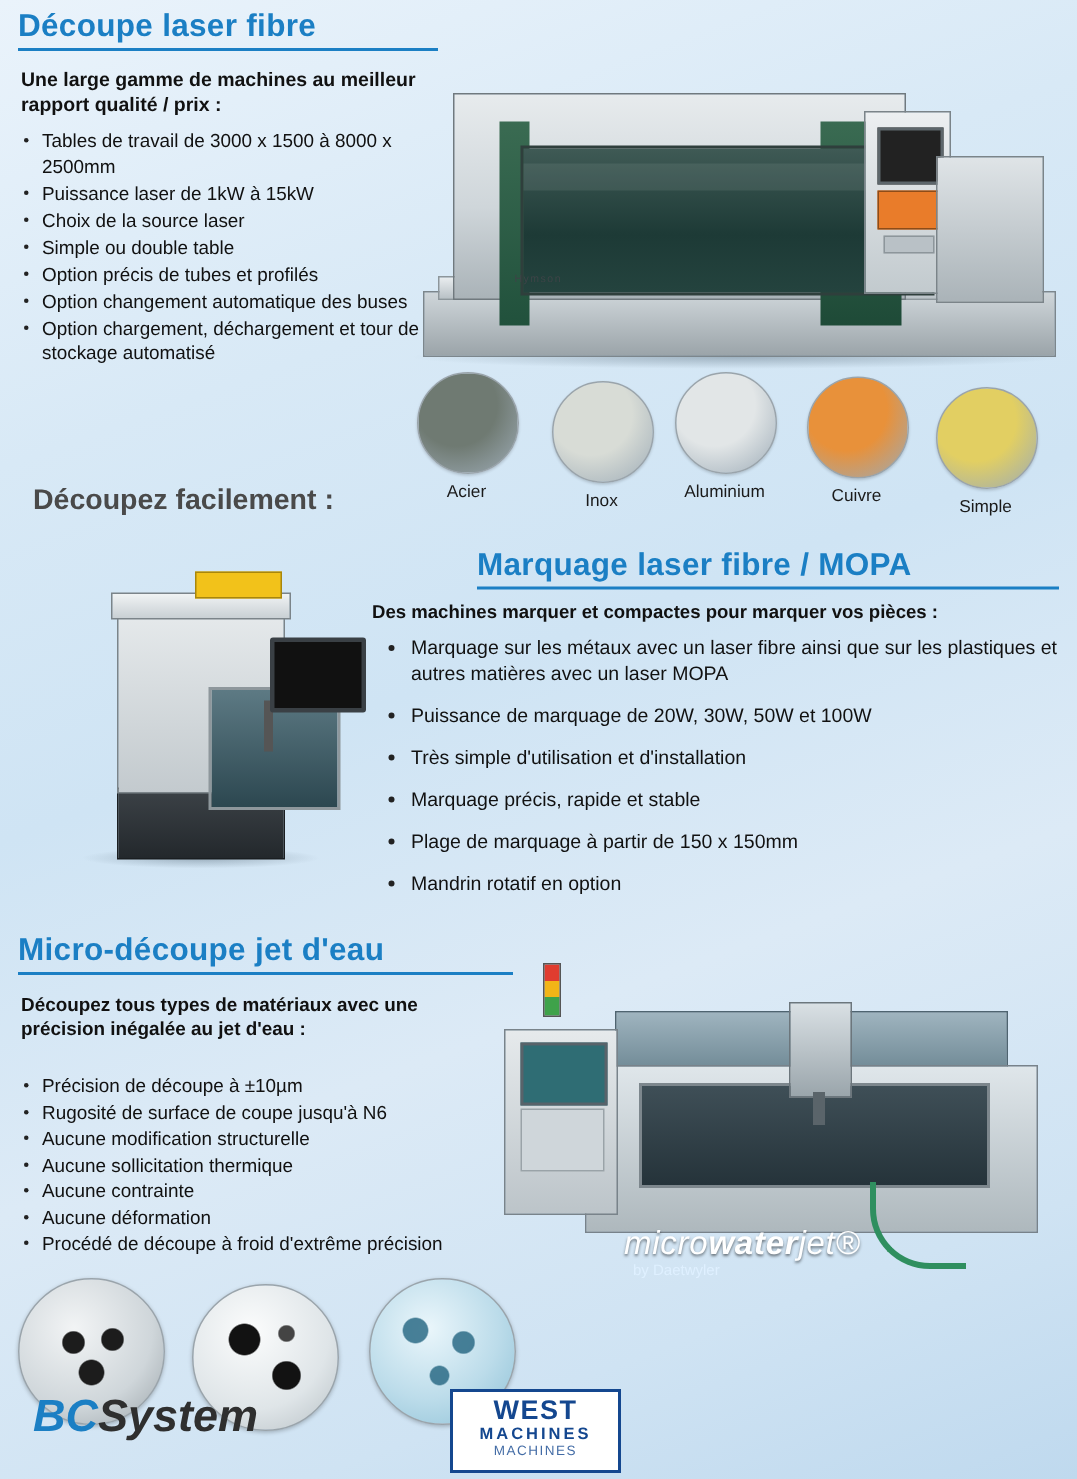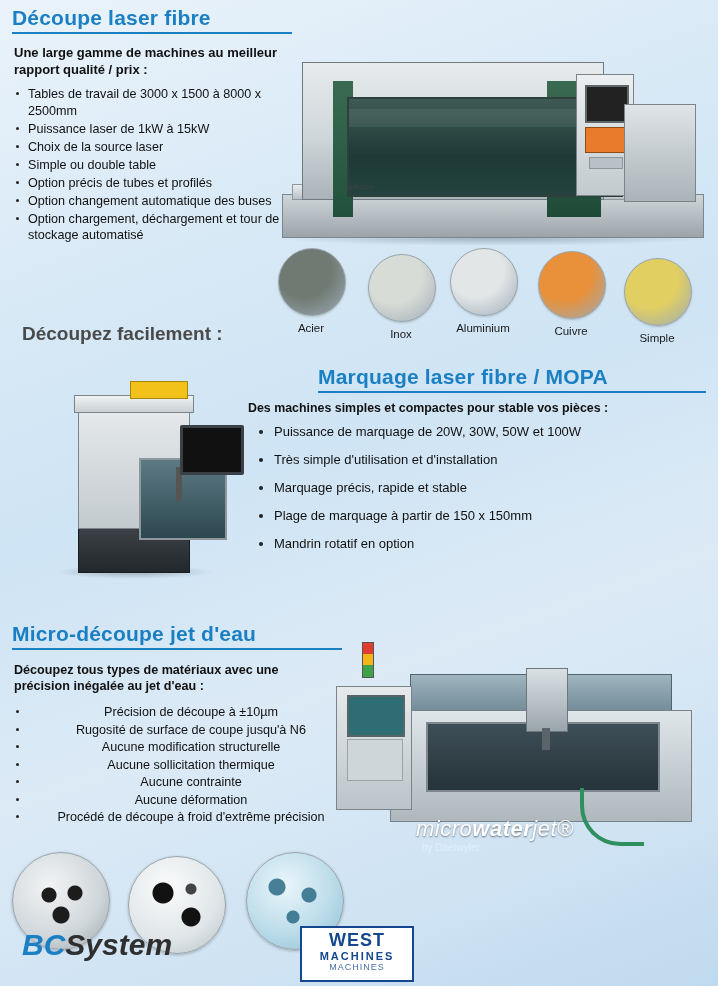--- a/index.html
+++ b/index.html
@@ -90,21 +90,21 @@
   .k-arm{position:absolute;left:146px;top:92px;width:6px;height:34px;background:#555;}
   .k-shadow{position:absolute;left:24px;top:190px;width:160px;height:14px;background:radial-gradient(ellipse at center,rgba(50,70,85,.35),rgba(50,70,85,0) 70%);}
 
   
   #blk3{position:absolute;left:0;top:612px;width:718px;height:374px;}
   #blk3 .head{position:absolute;left:12px;top:10px;width:330px;}
   #blk3 .intro{
     position:absolute;left:14px;top:50px;width:320px;
     font-size:12.6px;line-height:16px;font-weight:bold;color:#111;
   }
-  #blk3 .list{position:absolute;left:14px;top:92px;width:340px;text-align:center;}
+  #blk3 .list{position:absolute;left:14px;top:104px;width:340px;}
   #blk3 .list li{line-height:16.5px;margin-bottom:1px;}
 
   
   .wj{position:absolute;left:330px;top:28px;width:388px;height:220px;}
   .w-body{position:absolute;left:60px;top:70px;width:300px;height:110px;background:linear-gradient(180deg,#dfe6ea,#aeb8bd);border:1px solid #78828a;}
   .w-tank{position:absolute;left:96px;top:82px;width:230px;height:66px;background:linear-gradient(180deg,#3f4f57,#25333a);border:2px solid #7d878d;}
   .w-gantry{position:absolute;left:80px;top:34px;width:260px;height:40px;background:linear-gradient(180deg,#9fb4bf,#6e8894);border:1px solid #4f6470;}
   .w-head{position:absolute;left:196px;top:28px;width:40px;height:62px;background:linear-gradient(180deg,#d9e0e4,#9aa5ab);border:1px solid #6c767c;}
   .w-nozzle{position:absolute;left:212px;top:88px;width:8px;height:22px;background:#5a646a;}
   .w-ctrl{position:absolute;left:6px;top:46px;width:74px;height:122px;background:linear-gradient(180deg,#e6eaec,#bcc4c9);border:1px solid #79838a;}
@@ -218,23 +218,24 @@
     <div class="facile">Découpez facilement :</div>
   </div>
 
   <div id="blk2">
 
     <div class="head">
       <h1 class="section">Marquage laser fibre / MOPA</h1>
       <div class="rule"></div>
     </div>
 
-    <div class="intro">Des machines simples et compactes pour stable vos pièces :</div>
+    <div class="intro">Des machines marquer et compactes pour marquer vos pièces :</div>
 
     <ul class="list bullets">
+      <li>Marquage sur les métaux avec un laser fibre ainsi que sur les plastiques et autres matières avec un laser MOPA</li>
       <li>Puissance de marquage de 20W, 30W, 50W et 100W</li>
       <li>Très simple d'utilisation et d'installation</li>
       <li>Marquage précis, rapide et stable</li>
       <li>Plage de marquage à partir de 150 x 150mm</li>
       <li>Mandrin rotatif en option</li>
     </ul>
 
     <div class="mark">
       <div class="k-shadow"></div>
       <div class="k-base"></div>

